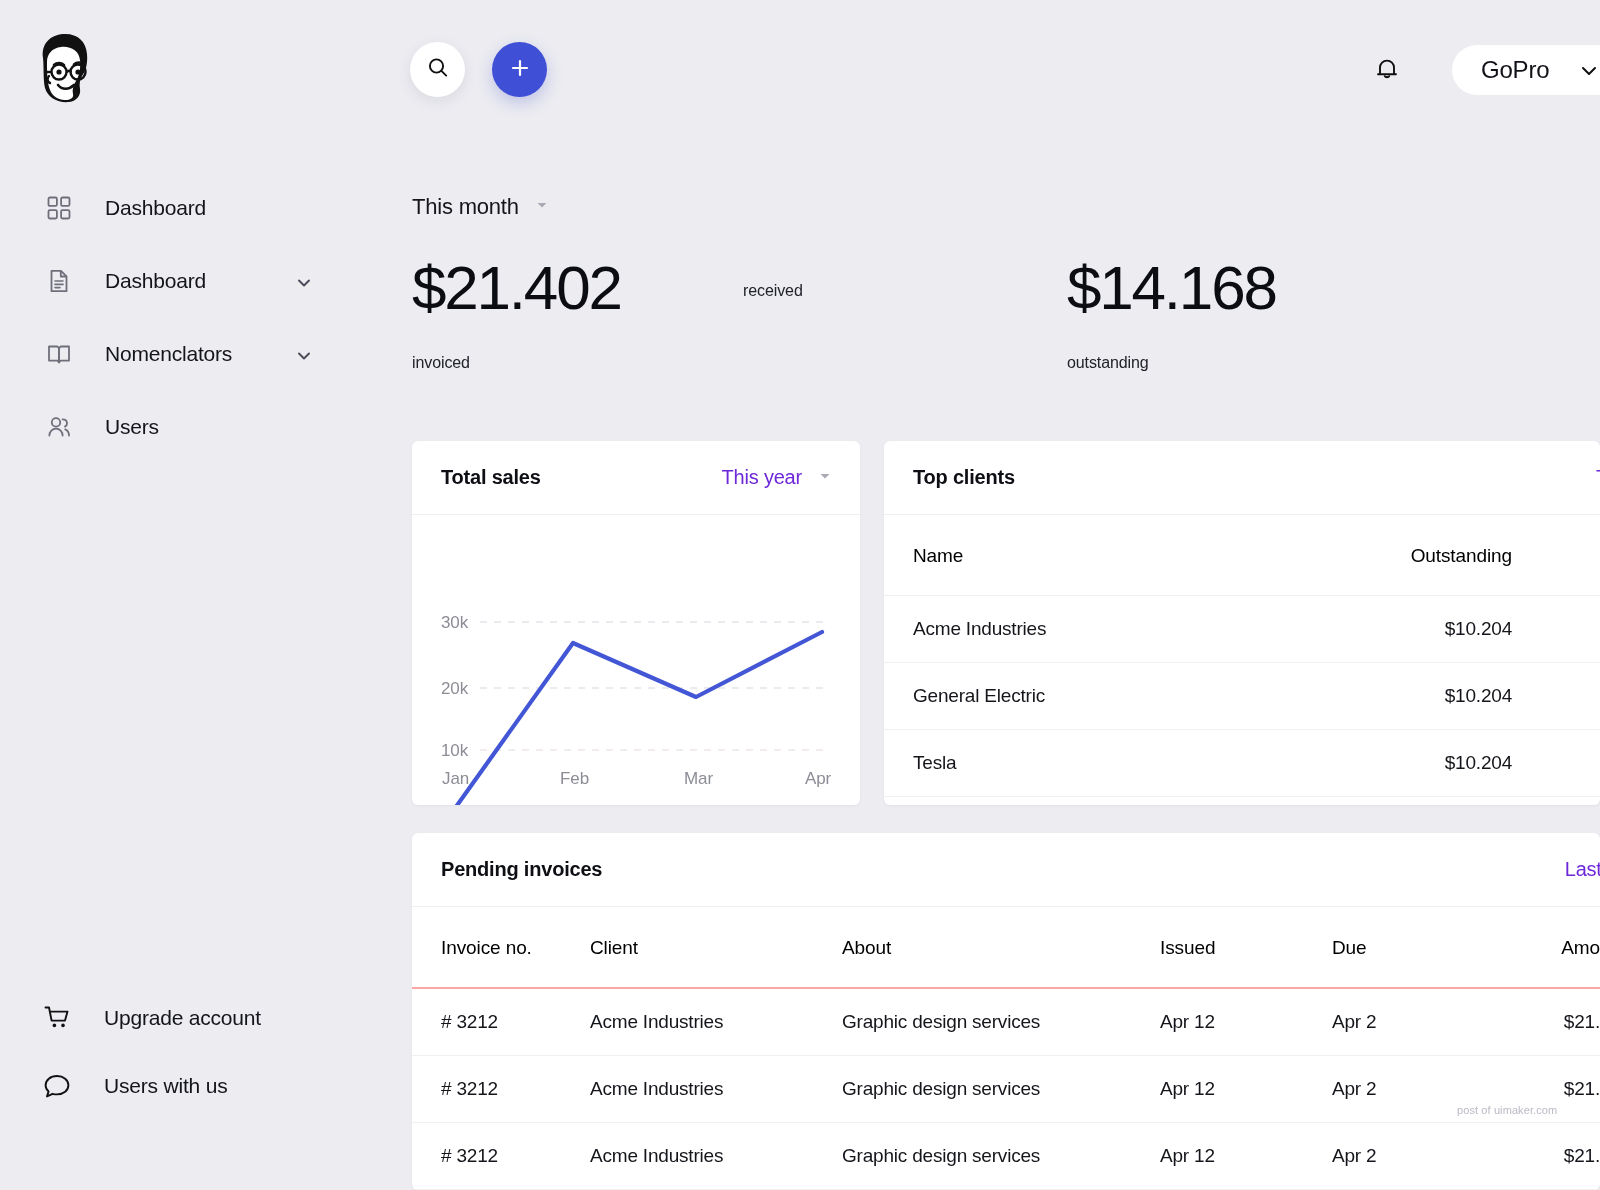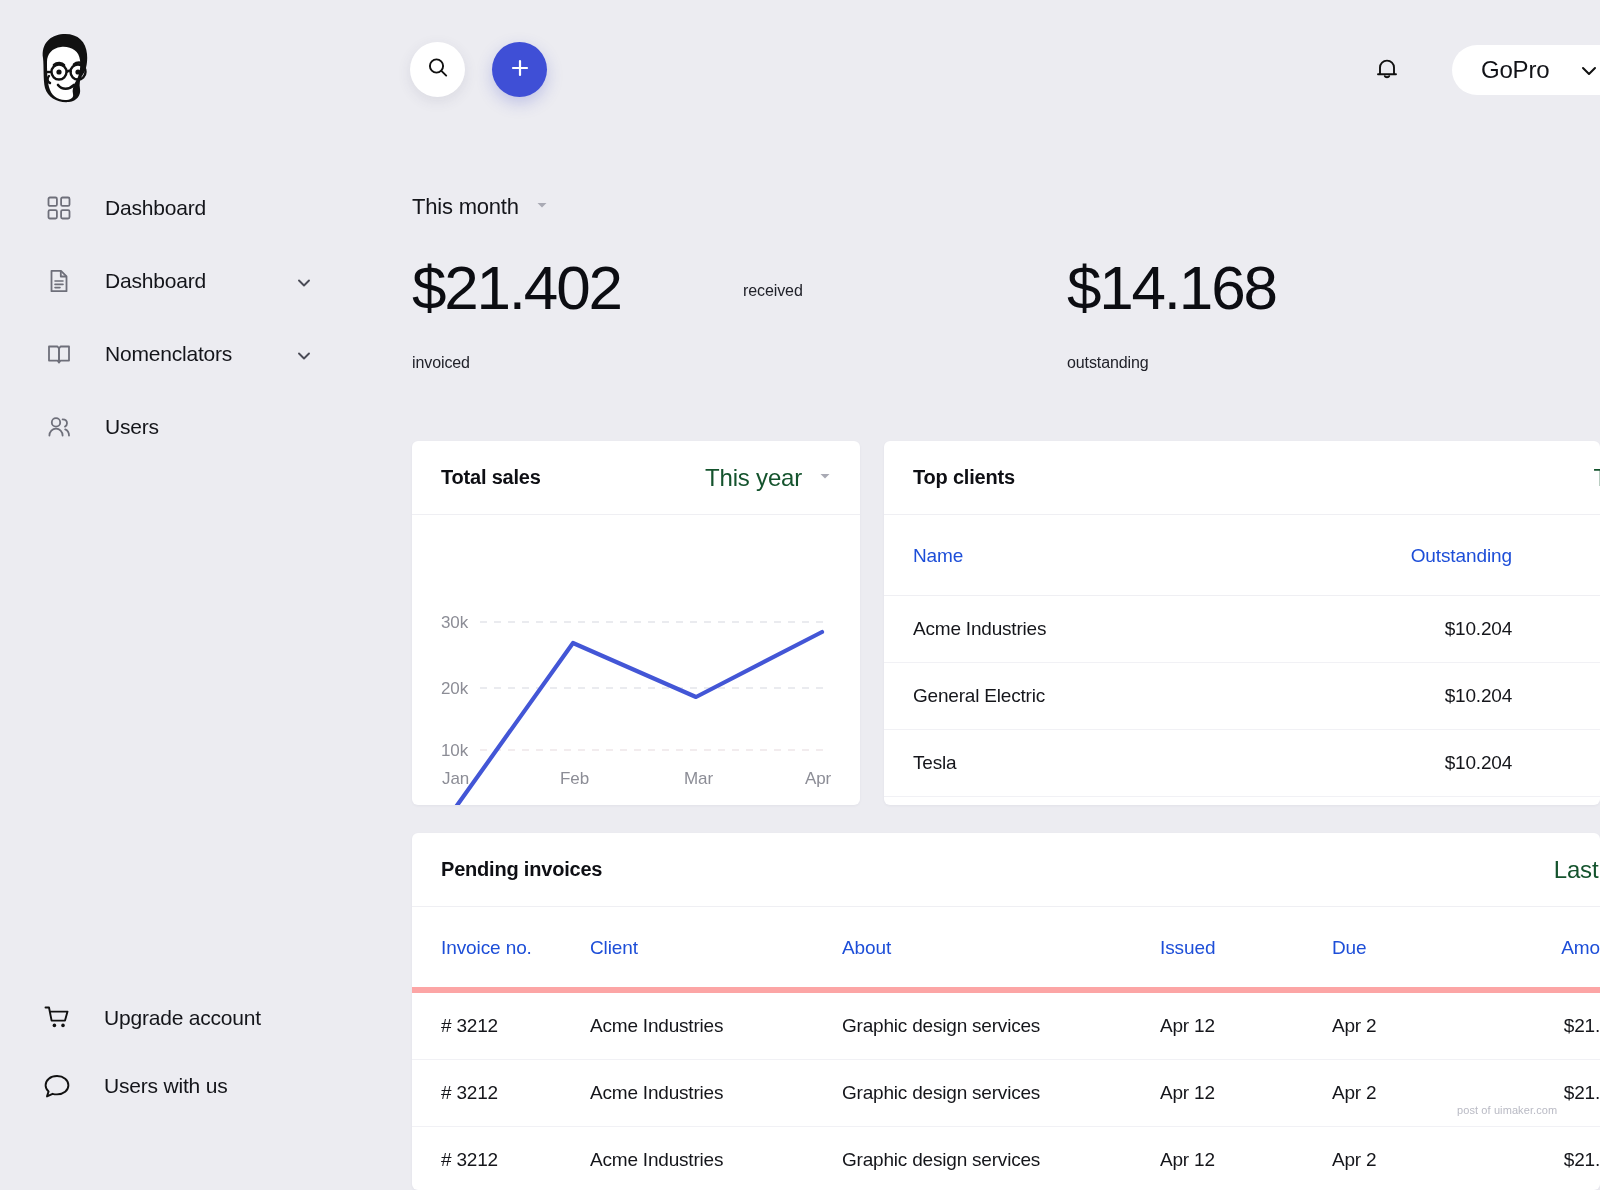--- a/index.html
+++ b/index.html
@@ -78,54 +78,54 @@
     position:absolute; background:#FFFFFF; border-radius:6px;
     box-shadow:0 1px 3px rgba(40,40,70,0.05);
   }
   .card-head {
     height:74px; border-bottom:1px solid #EFEFF3;
     display:flex; align-items:center; justify-content:space-between;
     padding:0 28px 0 29px;
   }
   .card-title { font-size:20px; font-weight:700; color:#0E0F14; letter-spacing:-0.2px; }
   .card-select { display:flex; align-items:center; cursor:pointer; white-space:nowrap; }
-  .card-select-label { font-size:24px; color:#14532d; letter-spacing:-0.2px; }
+  .card-select-label { font-size:20px; color:#6d28d9; letter-spacing:-0.2px; }
   .card-select-caret { margin-left:16px; }
 
   
   #sales-card { left:412px; top:441px; width:448px; height:364px; }
   .chart-wrap { position:relative; width:448px; height:290px; }
   .ylabel {
     position:absolute; font-size:17px; color:#8C8D96; letter-spacing:-0.1px;
   }
   .xlabel {
     position:absolute; top:254px; font-size:17px; color:#8C8D96; letter-spacing:-0.1px;
   }
 
   
   #clients-card { left:884px; top:441px; width:716px; height:364px; overflow:hidden; }
   .tbl { width:100%; border-collapse:collapse; }
   .tbl th {
-    font-size:19px; font-weight:400; color:#1d4ed8; text-align:left;
+    font-size:19px; font-weight:400; color:#000000; text-align:left;
     padding:30px 0 28px 0; letter-spacing:-0.1px;
     border-bottom:1px solid #EFEFF3;
   }
   .tbl td {
     font-size:19px; color:#15161B; text-align:left;
     padding:22px 0 22px 0; letter-spacing:-0.2px;
     border-bottom:1px solid #F1F1F5;
   }
   #clients-card .tbl { padding:0; }
   .cl-name { padding-left:29px !important; }
   .cl-out  { text-align:right !important; padding-right:88px !important; }
   .row-fade { opacity:0.30; }
 
   
   #invoices-card { left:412px; top:833px; width:1188px; height:357px; overflow:hidden; }
-  #invoices-card .tbl th { border-bottom:6px solid #fca5a5; }
+  #invoices-card .tbl th { border-bottom:2px solid #fca5a5; }
   .c-inv  { width:178px; padding-left:29px !important; }
   .c-cli  { width:252px; }
   .c-abt  { width:318px; }
   .c-iss  { width:172px; }
   .c-due  { width:155px; }
   .c-amt  { text-align:right !important; padding-right:0 !important; white-space:nowrap; }
 
   .watermark {
     position:absolute; left:1457px; top:1104px;
     font-size:11px; color:#B9BAC4; letter-spacing:0.1px;

